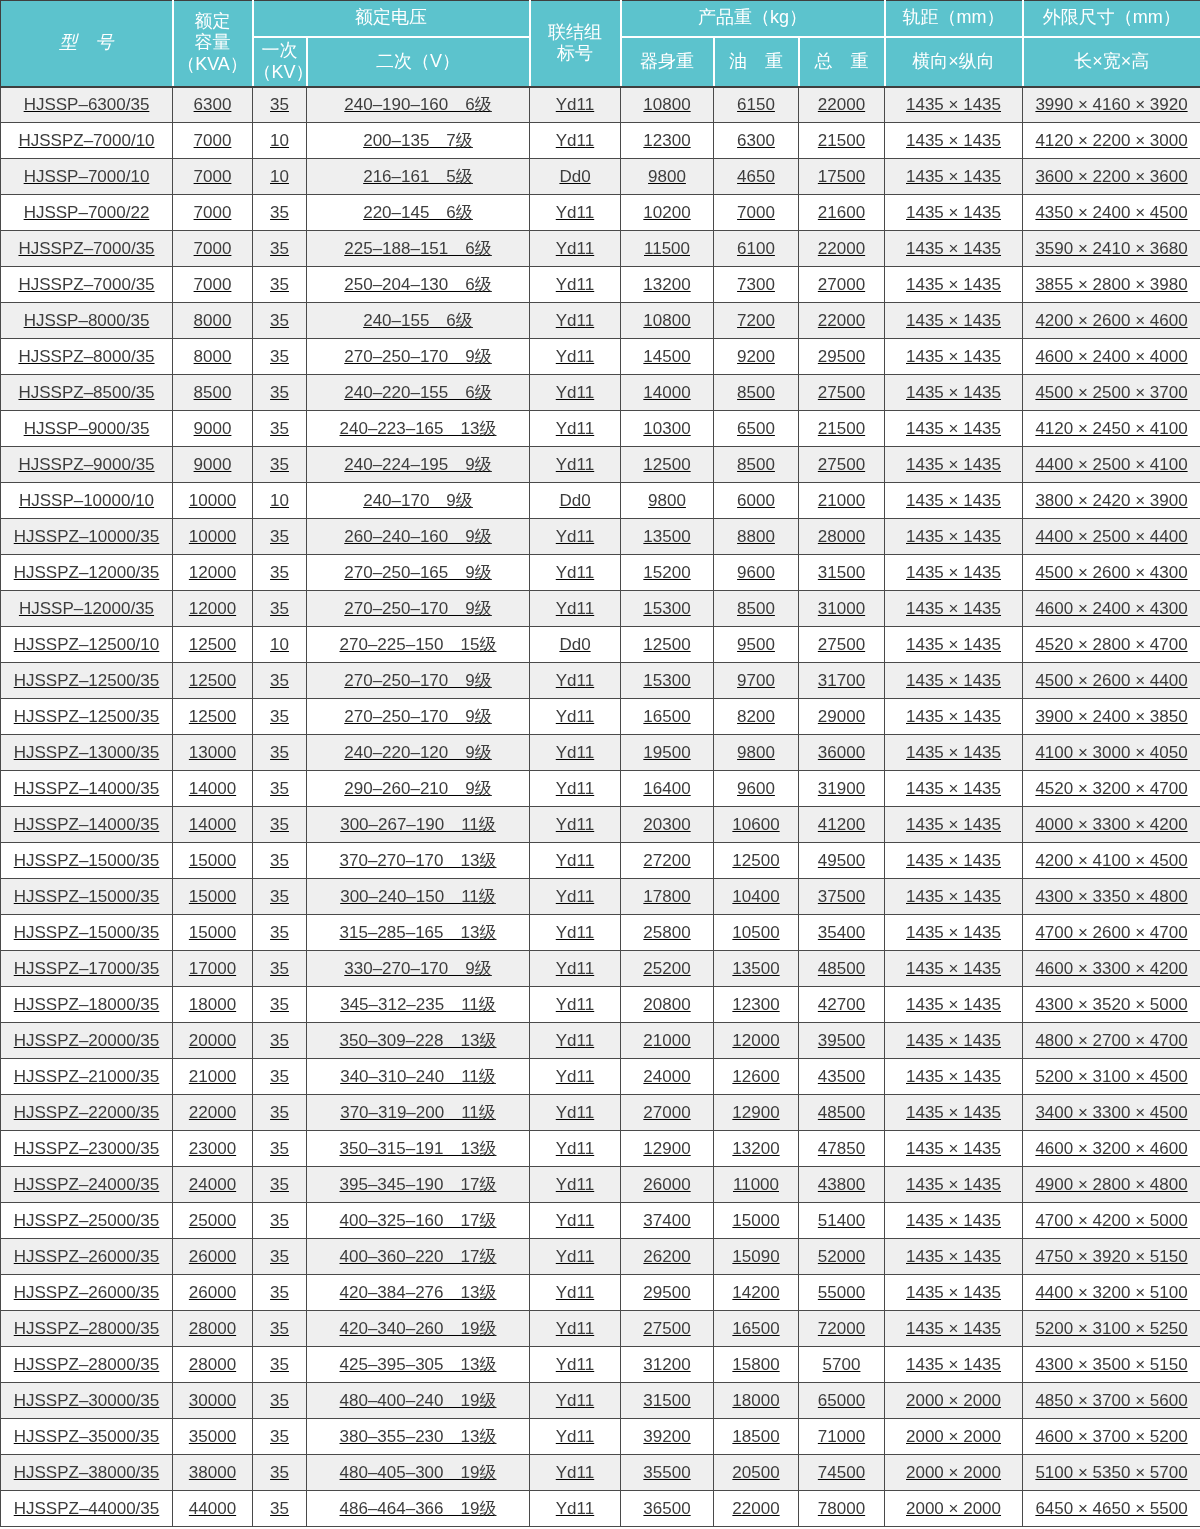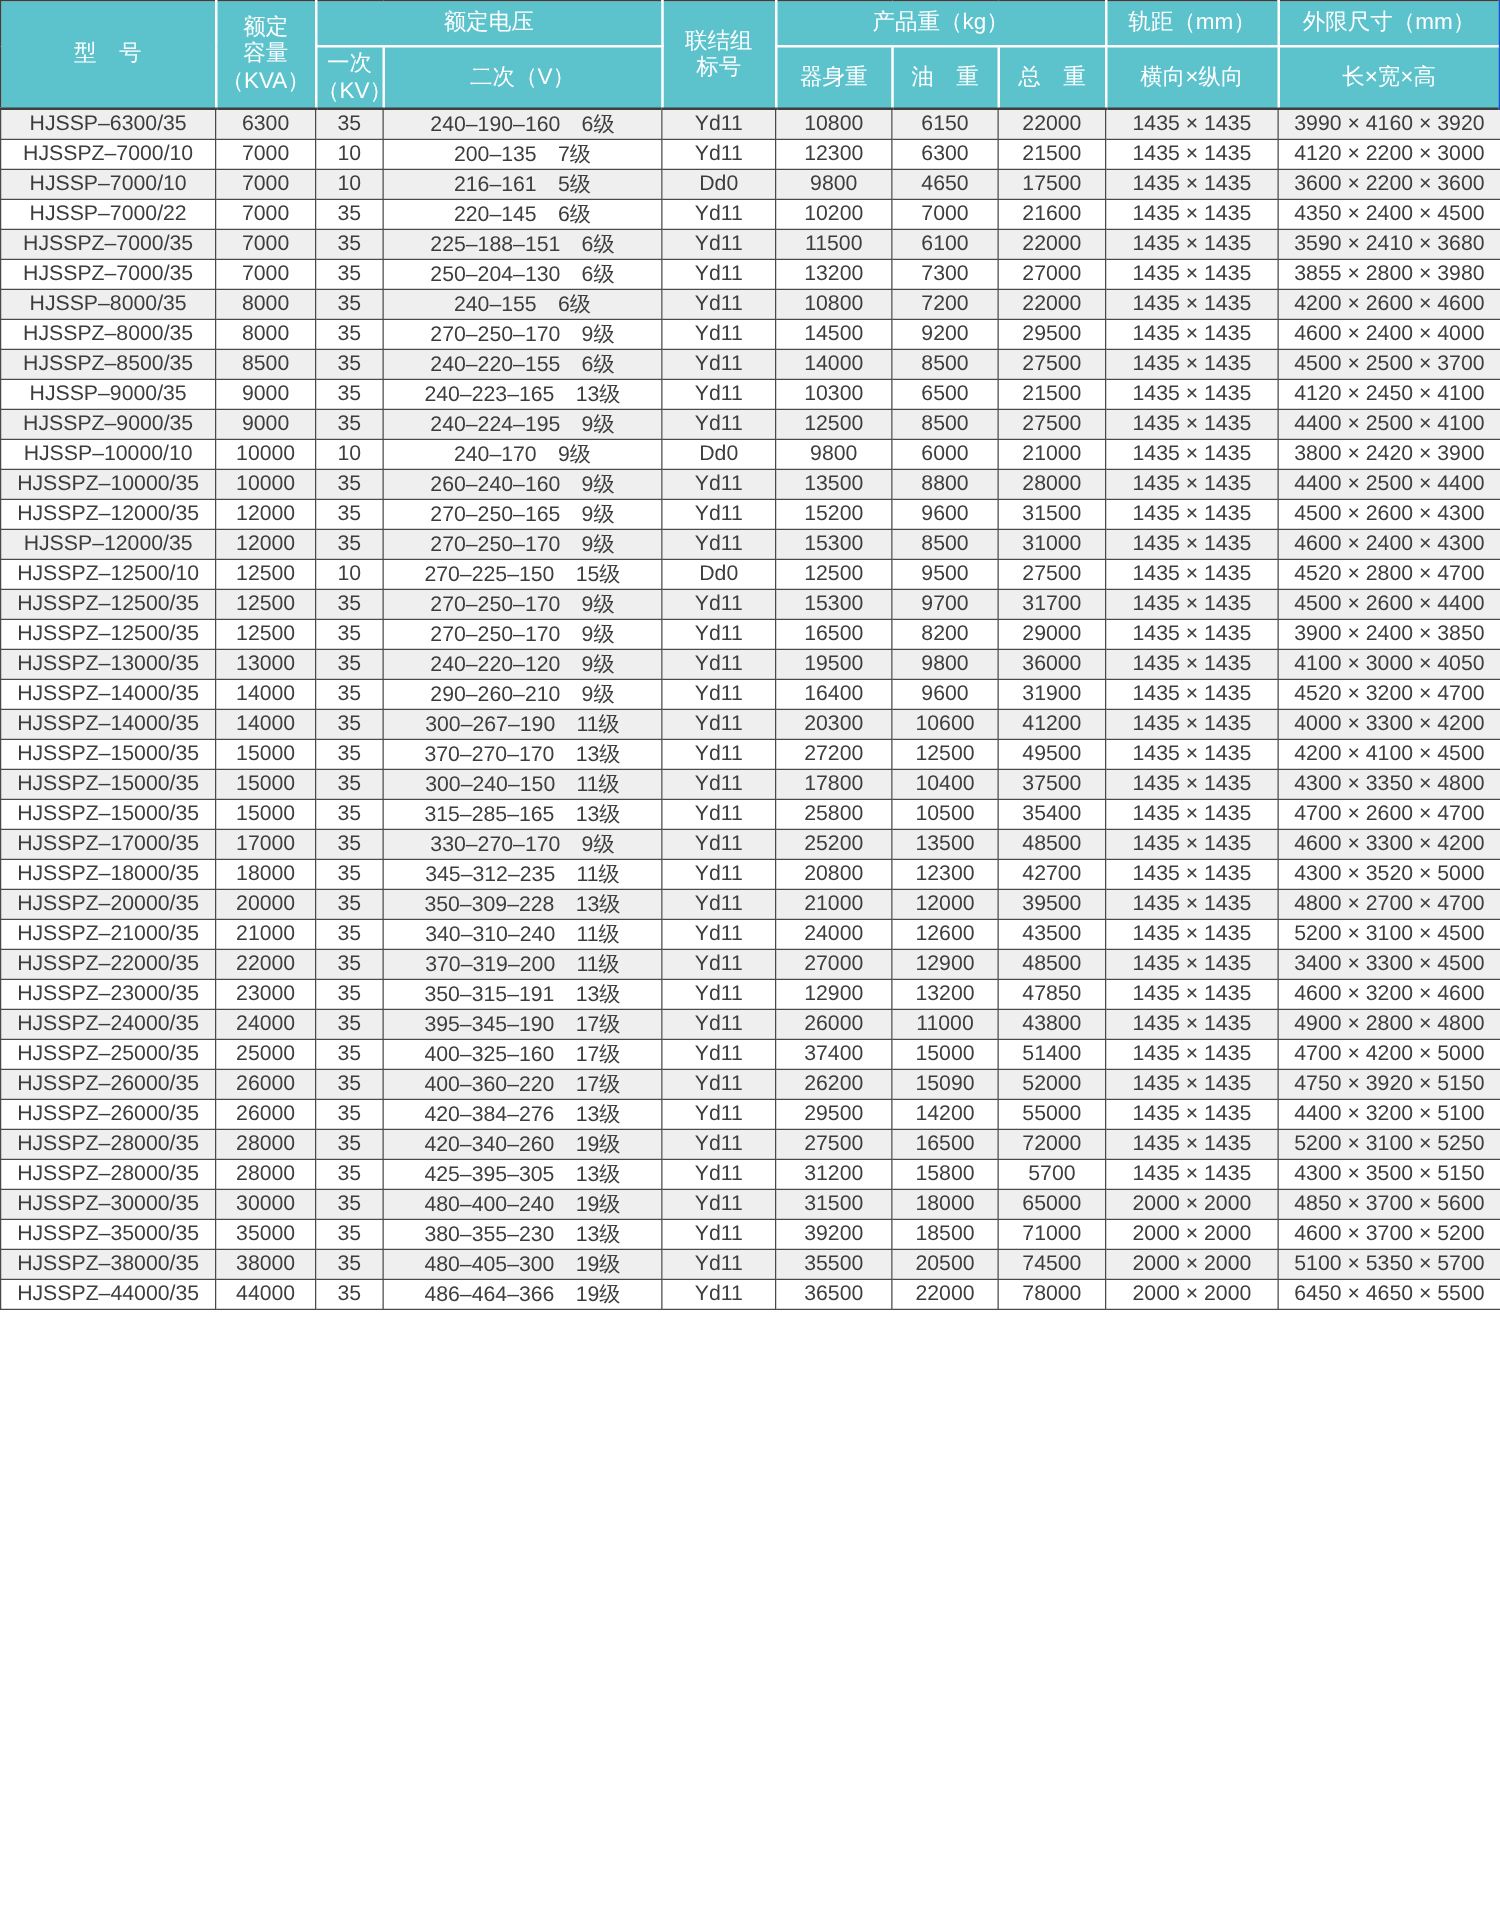--- a/index.html
+++ b/index.html
@@ -21,37 +21,37 @@
     font-size:18px;
     line-height:1.2;
     border:2px solid #ffffff;
     padding:0;
     text-align:center;
     vertical-align:middle;
   }
   thead tr.h-row-a{height:36px;}
   thead tr.h-row-b{height:50px;}
   thead th.ht{border-top:1px solid #3f3f3f;}
-  thead th.hl{border-left:1px solid #3f3f3f;}
-  thead th.hr{border-right:3px solid #1d4ed8;}
+  thead th.hl{border-left:1px solid #3f3f3f;font-style:italic;}
+  thead th.hr{border-right:1px solid #1d4ed8;}
   thead th.hb{border-bottom:2px solid #3f3f3f;}
   thead th .ln{display:block;}
   
   tbody td{
     border:1px solid #4a4a4a;
     font-size:17px;
     color:#3d3d3d;
     text-align:center;
     vertical-align:middle;
     padding:0 2px;
     background:#ffffff;
     overflow:hidden;
     white-space:nowrap;
   }
-  tbody tr{height:24px;}
+  tbody tr{height:36px;text-decoration:underline;}
   tbody tr:nth-child(odd) td{background:#efefef;}
 </style>
 </head>
 <body>
 
 <table class="spec">
   <colgroup>
     <col style="width:172px">
     <col style="width:80px">
     <col style="width:54px">

